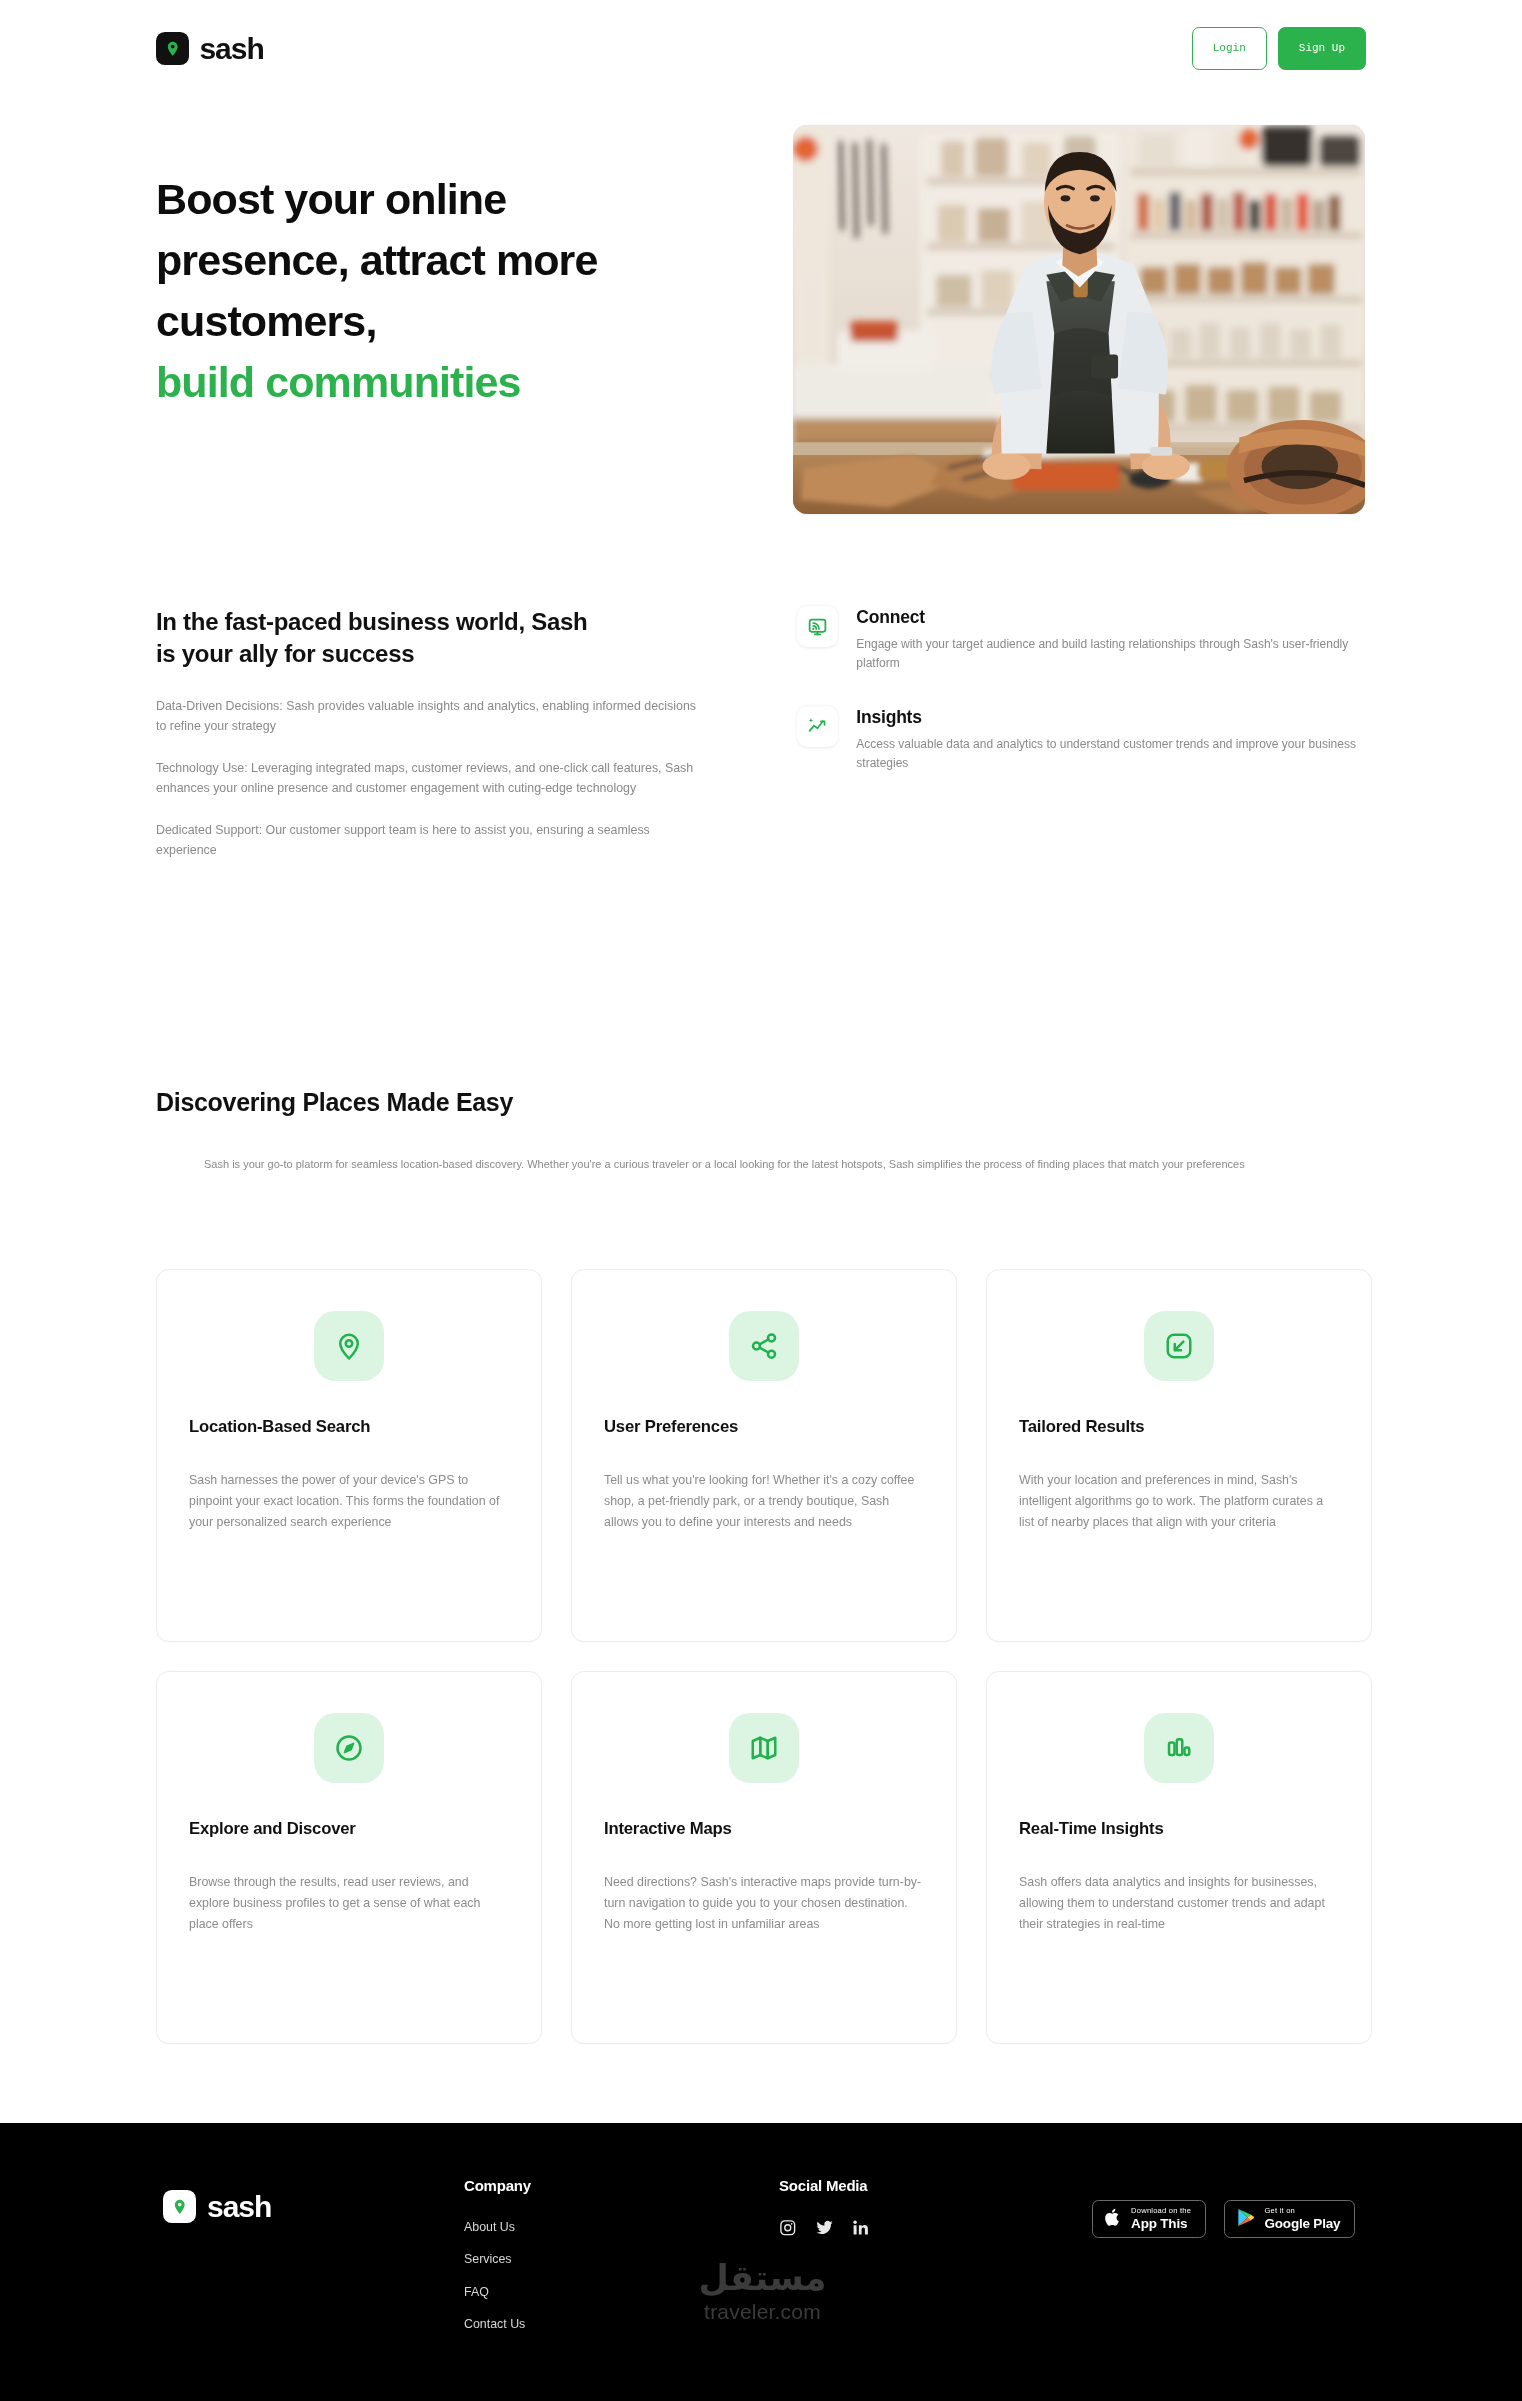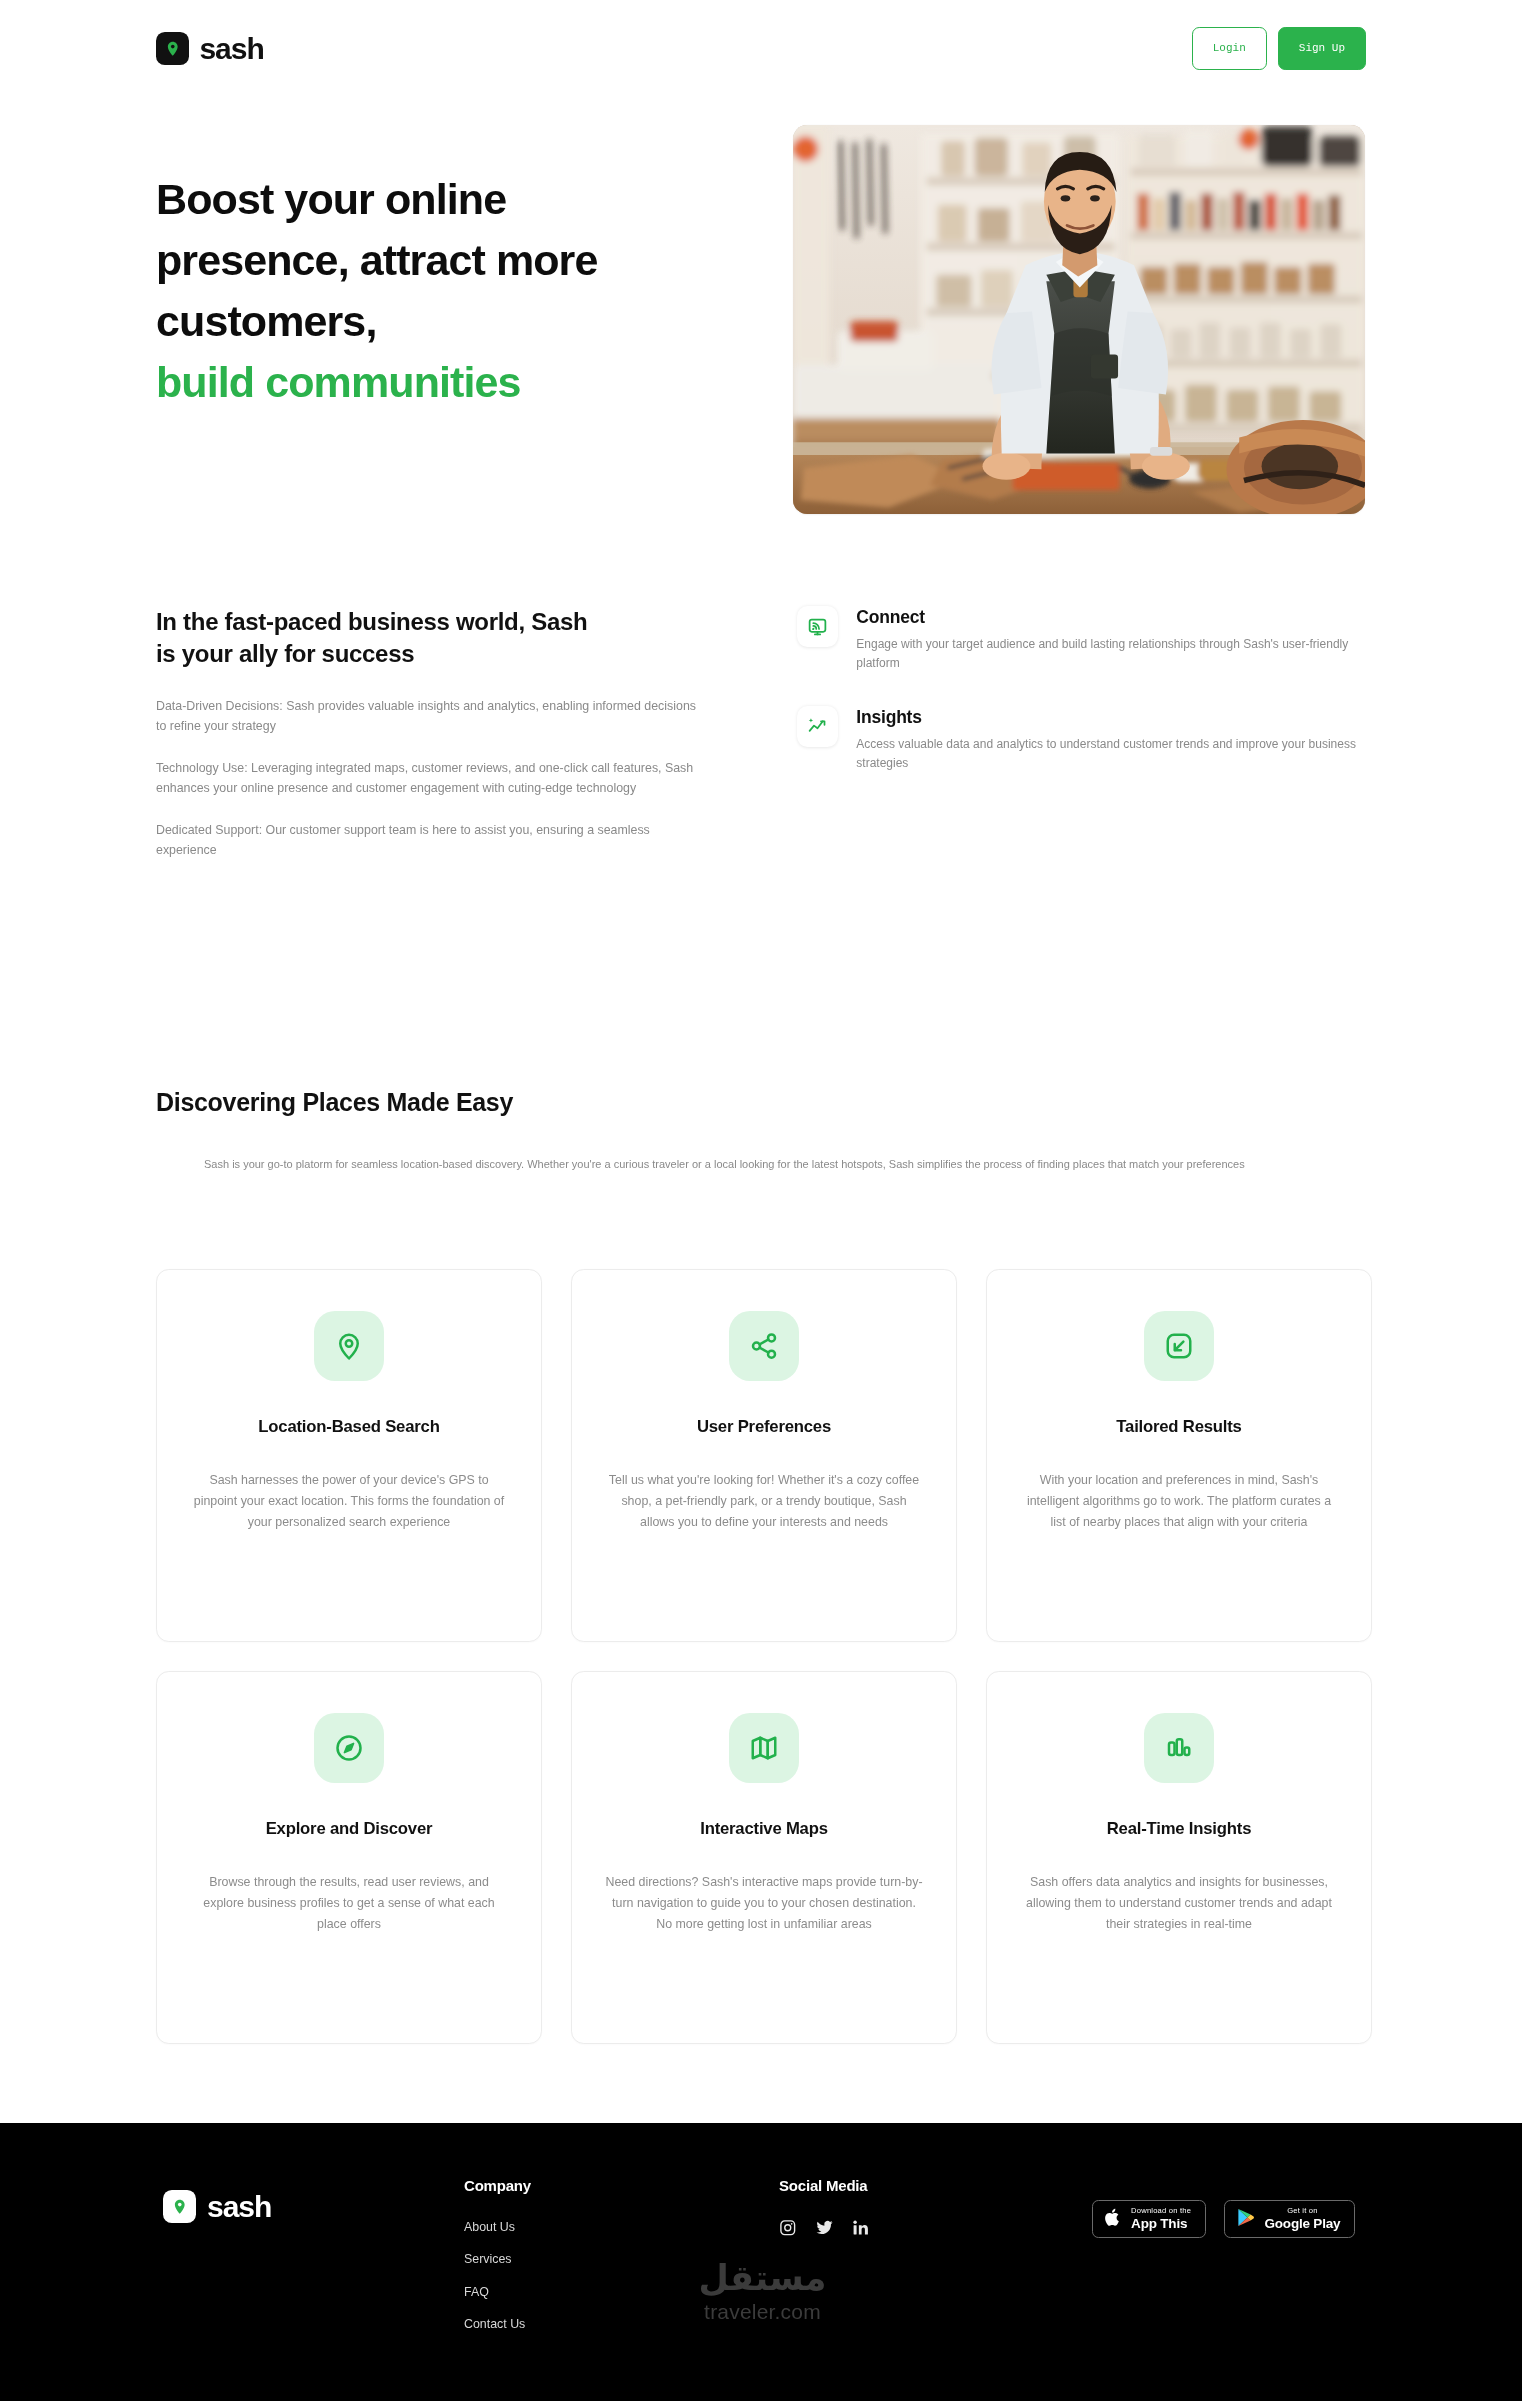--- a/index.html
+++ b/index.html
@@ -84,21 +84,21 @@
     font-size:11px;line-height:1.62;color:#8a8a8a;margin-left:48px;
   }
 
   .cards{
     position:absolute;left:156px;top:181px;width:1211px;
     display:grid;grid-template-columns:repeat(3,386px);
     column-gap:29px;row-gap:29px;
   }
   .card{
     width:386px;height:373px;background:#fff;border:0.8px solid #ececec;
-    border-radius:12.8px;padding:41px 32px 4px 32px;text-align:center;
+    border-radius:12.8px;padding:41px 32px 4px 32px;
     box-shadow:0 0.8px 1.6px rgba(0,0,0,.018);
   }
   .card-ico{
     width:70px;height:70px;margin:0 auto;border-radius:21px;background:#DCF5E3;
     display:flex;align-items:center;justify-content:center;
   }
   .card-t{font-size:16.7px;font-weight:700;color:#111;margin-top:36px;letter-spacing:-0.2px;}
   .card-d{font-size:12.4px;line-height:1.68;color:#8c8c8c;margin-top:33px;}
 
   
@@ -115,21 +115,21 @@
   }
   .f-link:first-of-type{margin-top:26px;}
   .f-social{position:absolute;left:779px;top:54px;}
   .f-social-icons{display:flex;gap:18.3px;margin-top:25px;align-items:center;}
   .f-stores{position:absolute;left:1092px;top:2200px;display:flex;gap:18.3px;}
   .store-badge{
     height:38px;border:0.8px solid #6a6a6a;border-radius:6.4px;background:#000;
     display:flex;align-items:center;gap:9.6px;padding:0 13.5px 0 11px;cursor:pointer;
   }
   .store-txt{display:flex;flex-direction:column;justify-content:center;line-height:1;}
-  .store-small{font-size:7.6px;color:#fff;letter-spacing:0.2px;text-align:center;}
+  .store-small{font-size:7.6px;color:#fff;letter-spacing:0.2px;}
   .store-big{font-size:13.5px;font-weight:600;color:#fff;margin-top:2.4px;letter-spacing:-0.2px;}
 
   .watermark{
     position:absolute;left:647px;top:2260px;width:231px;text-align:center;
     pointer-events:none;user-select:none;
   }
   .wm-ar{font-size:35px;color:#3b3b3b;line-height:1;font-weight:700;direction:rtl;}
   .wm-en{font-size:21px;color:#3b3b3b;letter-spacing:0.2px;margin-top:4.8px;}
 </style>
 </head>

